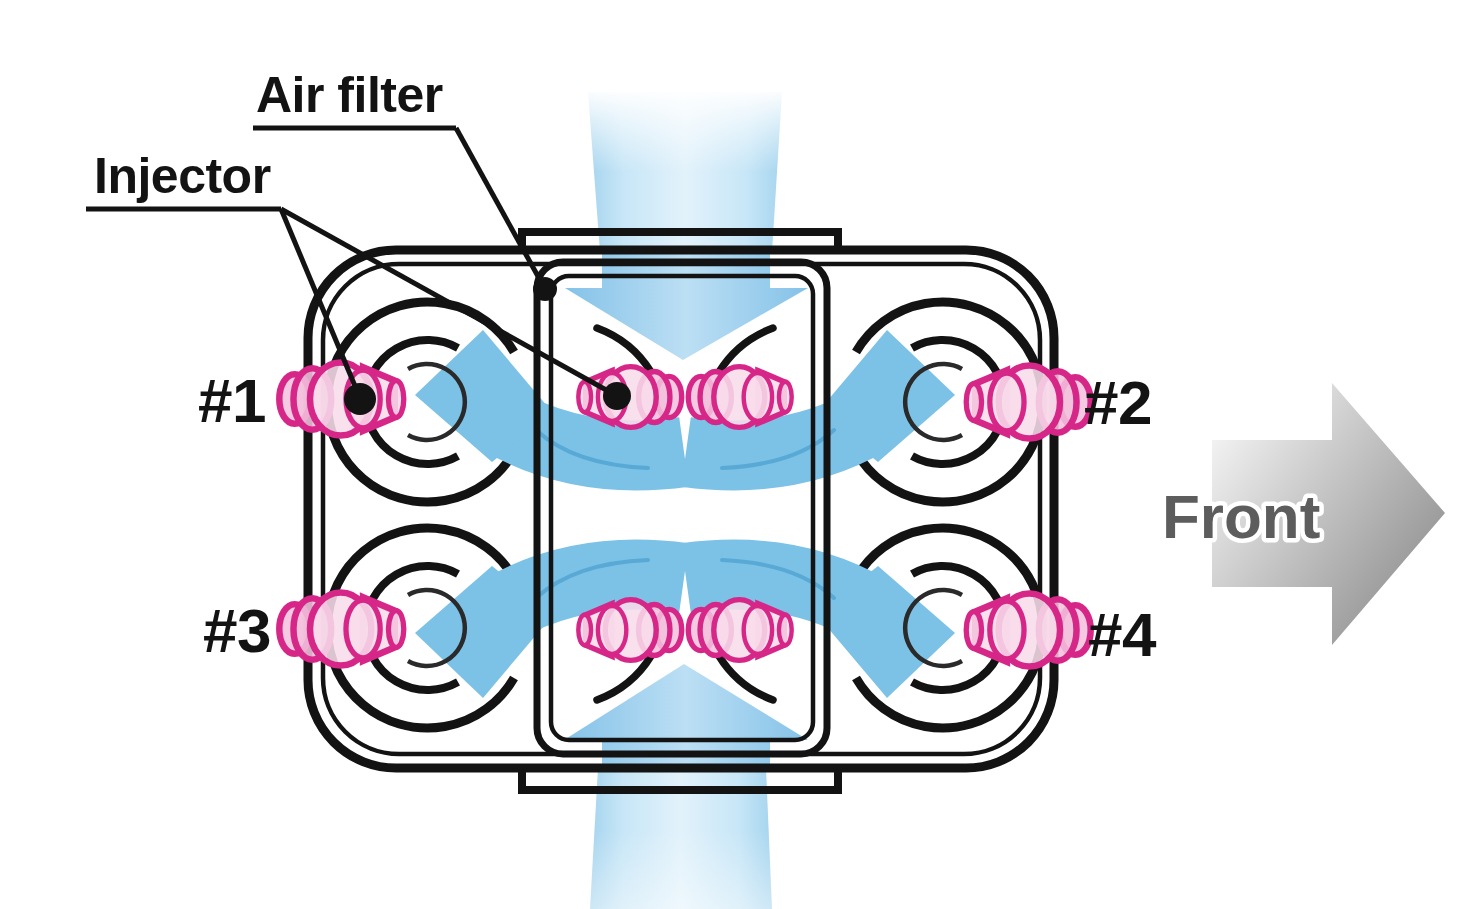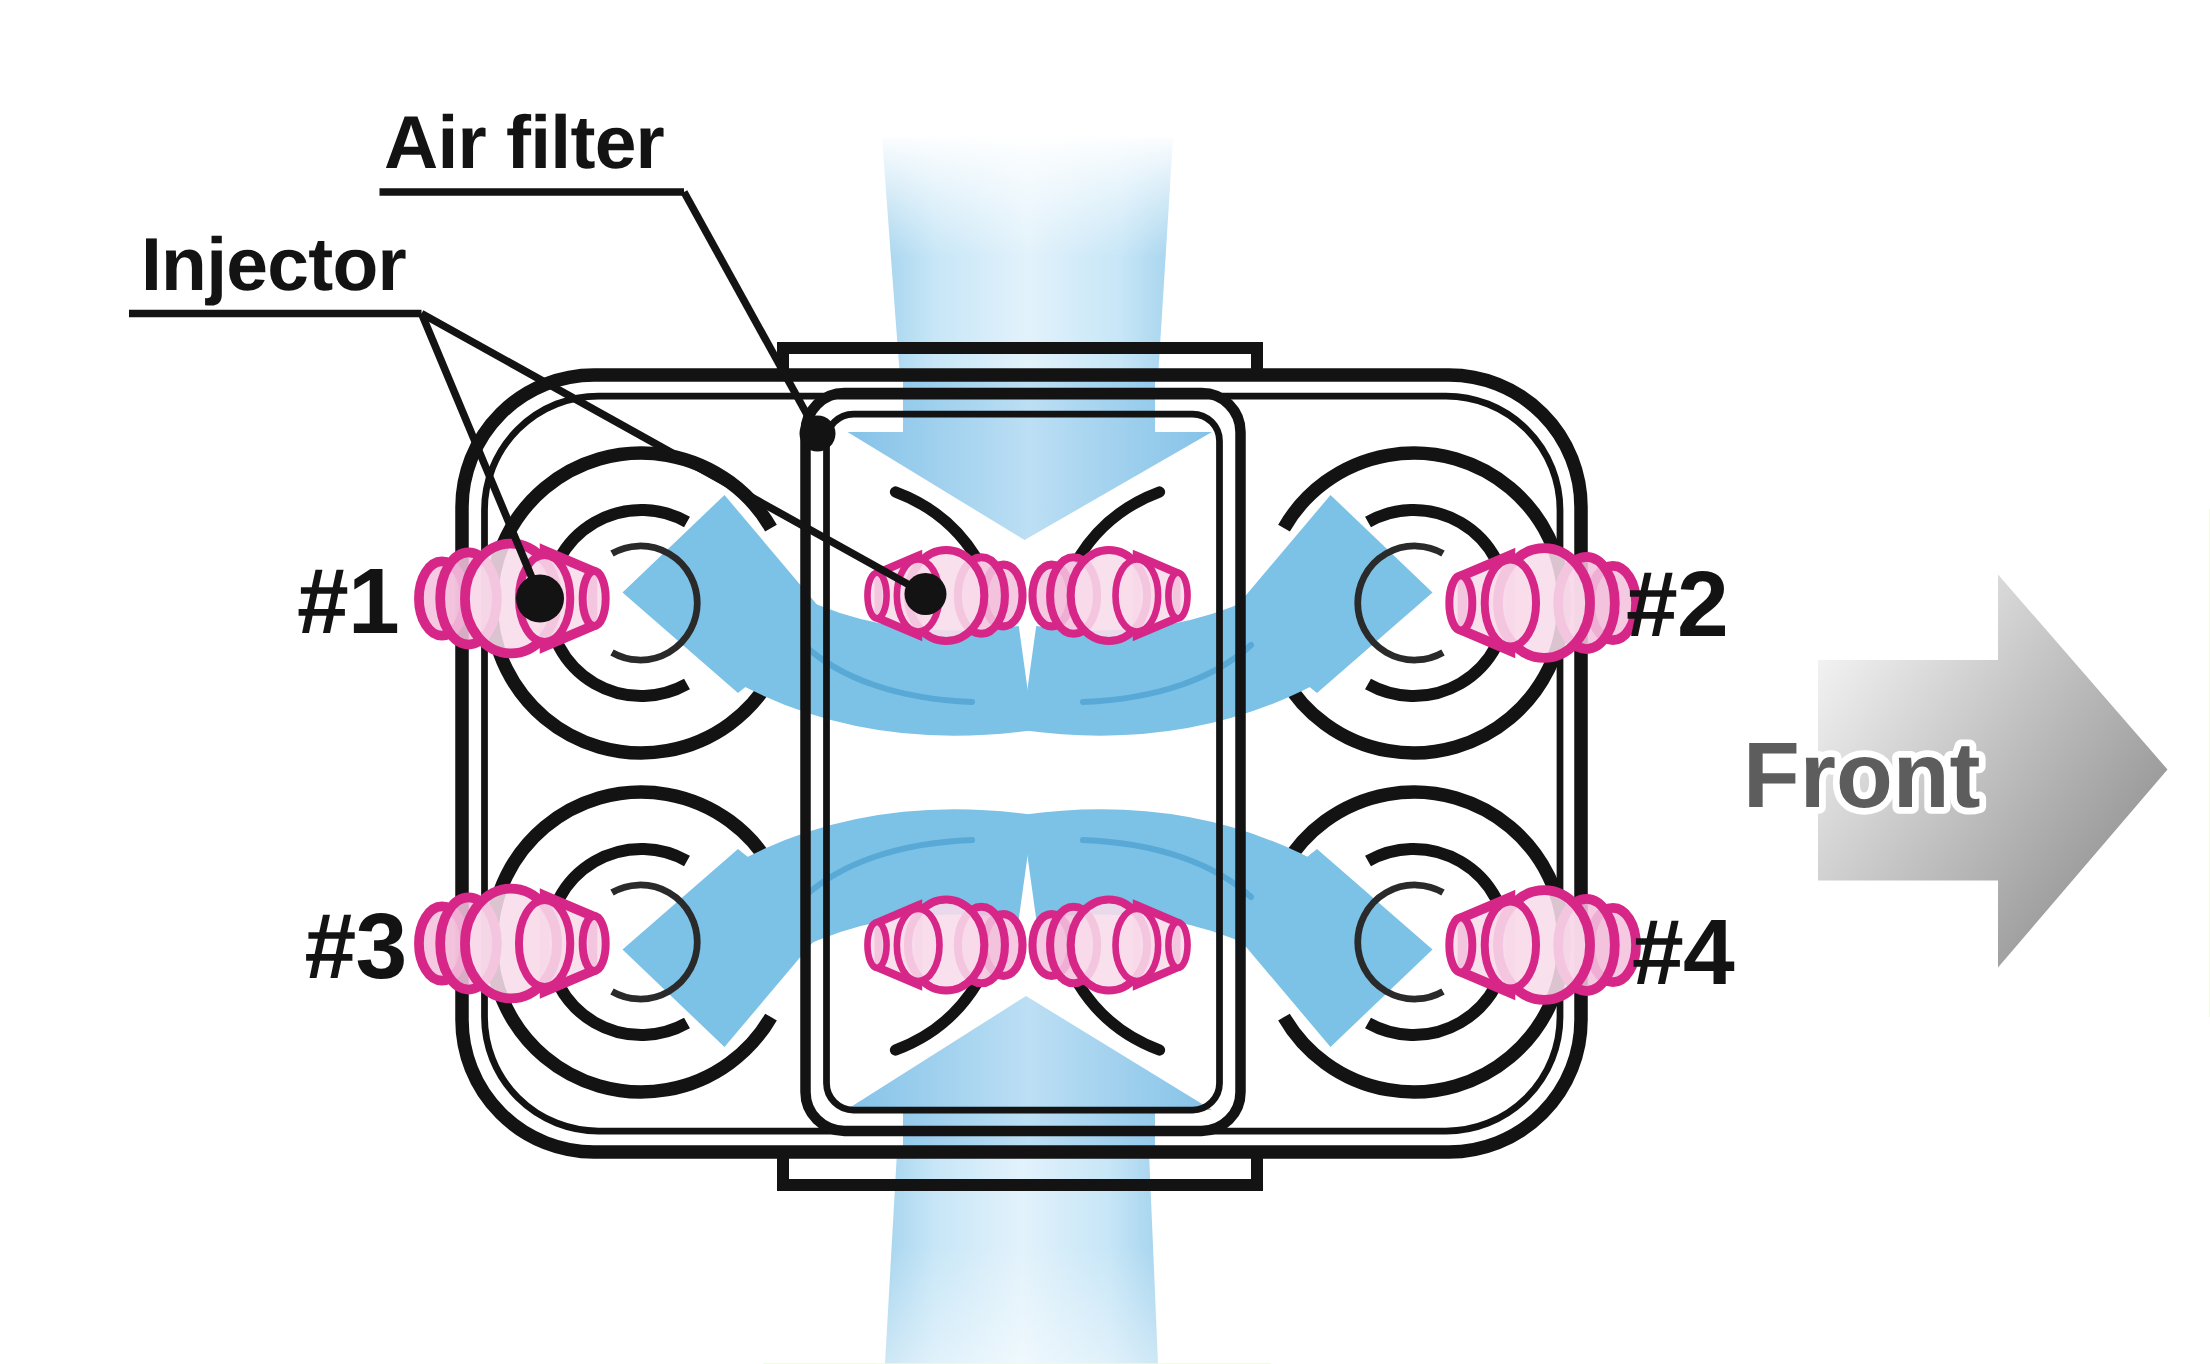--- a/index.html
+++ b/index.html
@@ -6,21 +6,21 @@
     --outline:#131313;
     --inj-stroke:#d62688;
     --inj-fill:#f8dceb;
     --flow-blue:#7cc1e6;
     --front-text:#5d5d5d;
   }
   html,body{margin:0;padding:0;background:#ffffff;}
   .stage{
     position:relative;
     width:1473px;height:909px;
-    background:#bef264;
+    background:#eab308;
     overflow:hidden;
     font-family:"Liberation Sans", sans-serif;
   }
   svg{display:block;}
   .lbl{
     font-family:"Liberation Sans", sans-serif;
     font-weight:bold;
     fill:var(--outline);
     letter-spacing:-0.5px;
   }

